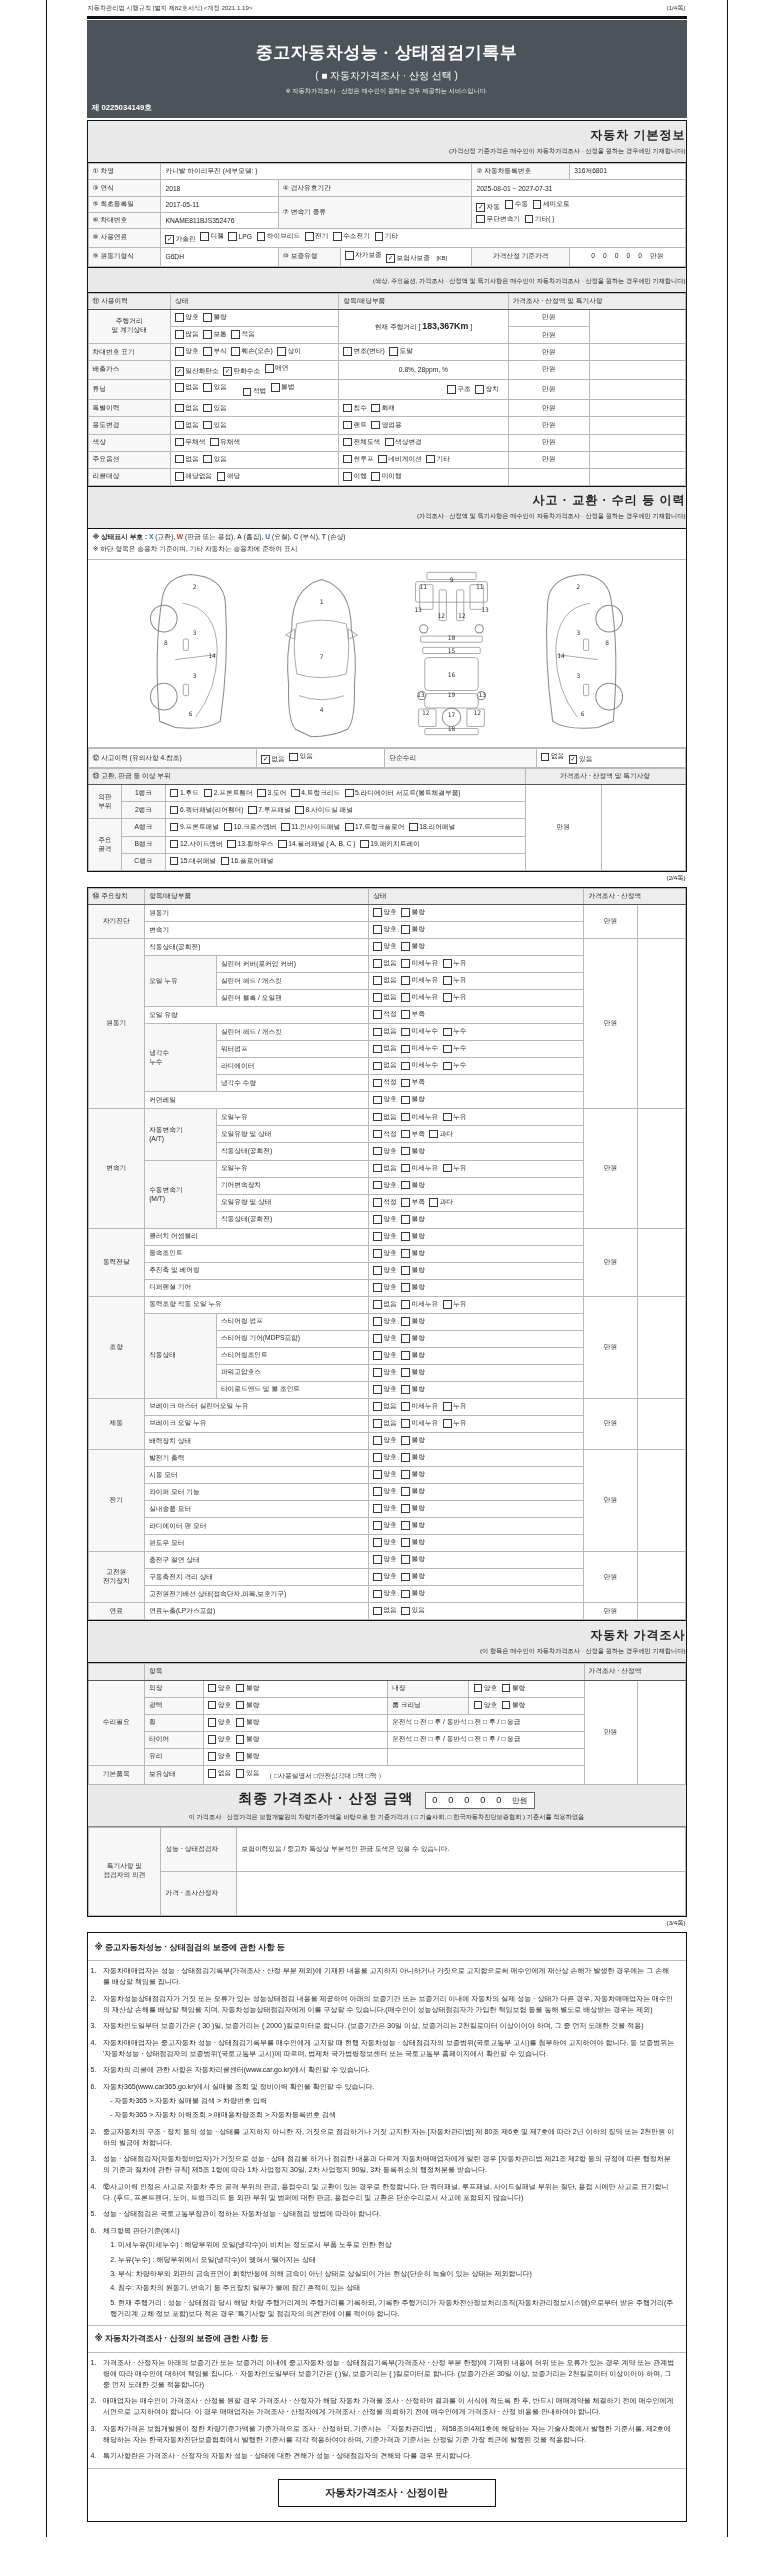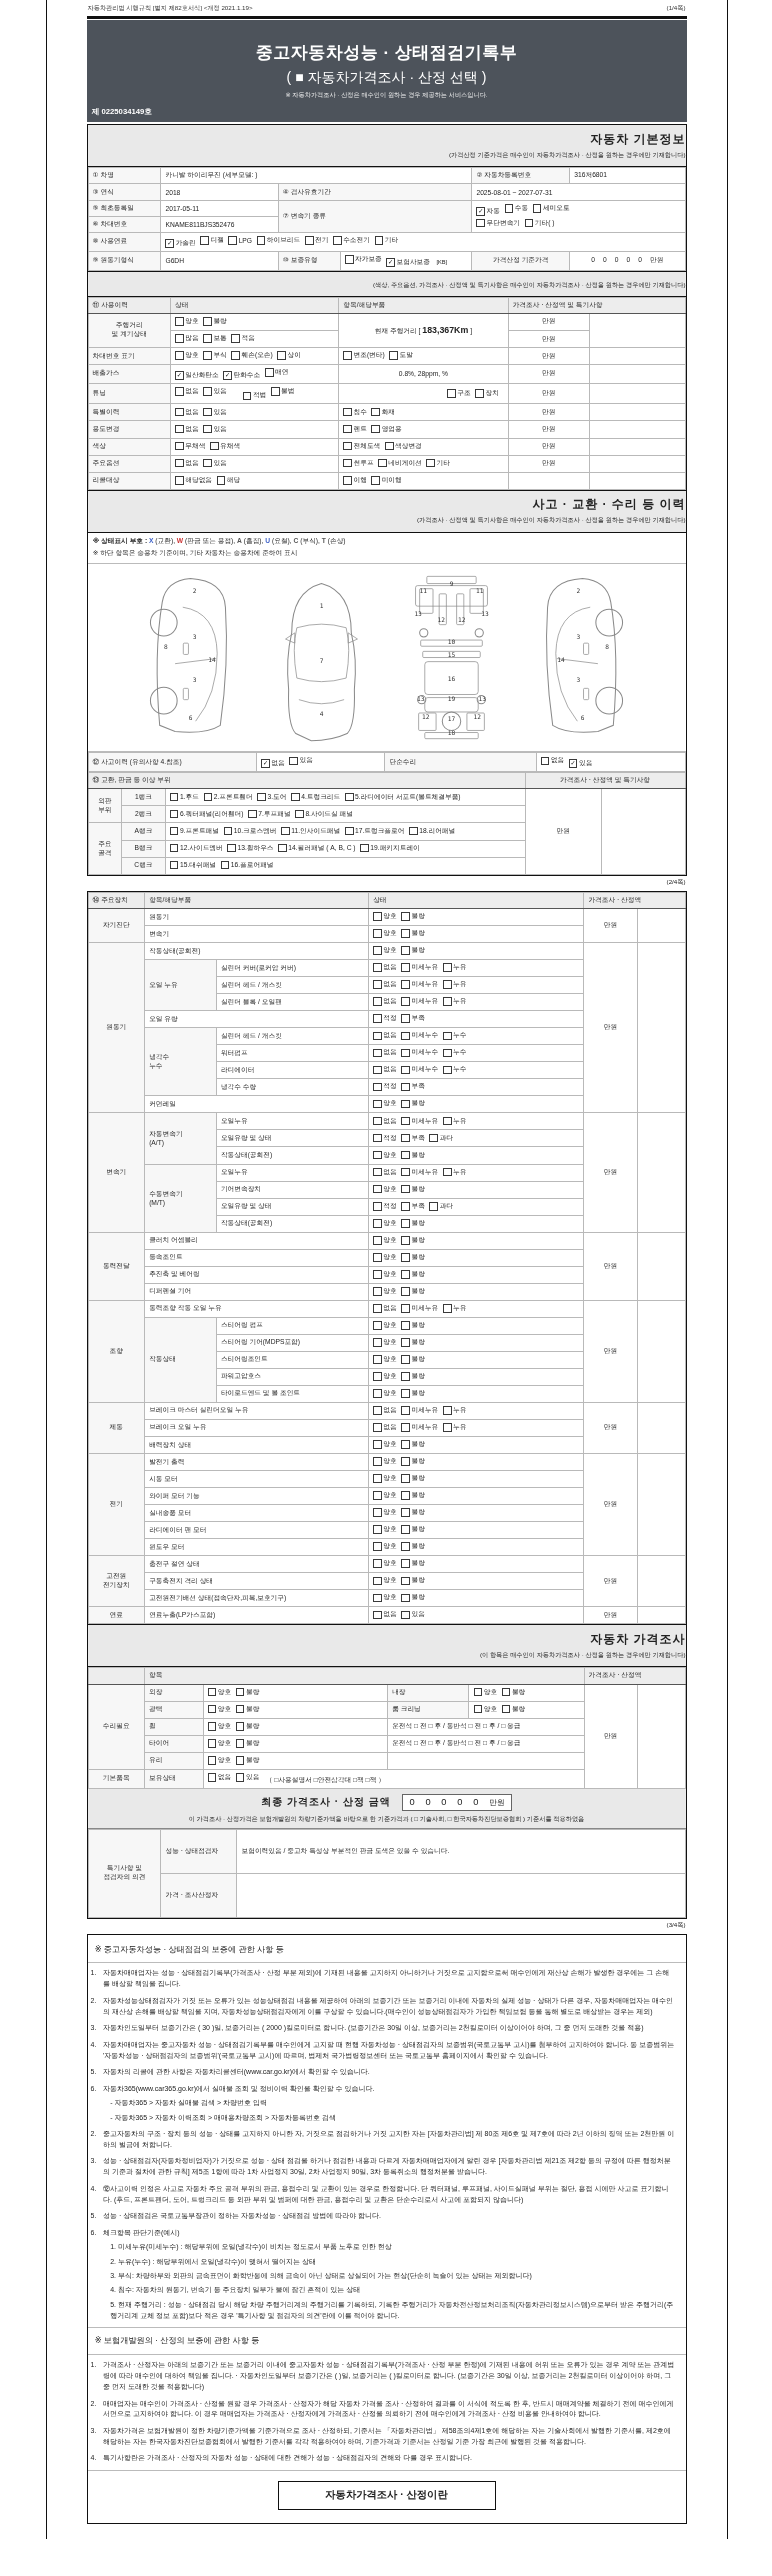--- a/index.html
+++ b/index.html
@@ -2,21 +2,21 @@
 <html style="font-size:8.2px"><head>
 <meta charset="utf-8">
 <style>
   html,body{margin:0;padding:0;background:#fff;}
   body{width:773px;font-family:"Liberation Sans","DejaVu Sans",sans-serif;color:#222;}
   .doc{width:682px;margin:0 auto;border-left:0.5px solid #111;border-right:0.5px solid #111;padding:3.1px 40px 15.5px;box-sizing:border-box;background:#fff;}
   .row-head{display:flex;justify-content:space-between;font-size:6.2px;color:#333;padding:1px 1px 3.1px;}
   .topbar{height:2.6px;background:#111;margin-bottom:1.5px;}
   .titleblock{background:#4d535b;color:#fff;text-align:center;padding:9.3px 0 3.1px;}
   .titleblock .t1{font-size:17px;font-weight:bold;letter-spacing:0.5px;margin-top:11px;}
-  .titleblock .t2{font-size:14px;margin-top:5.2px;}
+  .titleblock .t2{font-size:10px;margin-top:5.2px;}
   .titleblock .t3{font-size:6.2px;margin-top:4.1px;color:#eee;}
   .titleblock .docno{font-size:7.7px;font-weight:bold;text-align:left;padding:7.2px 5.2px 2.1px;}
   .block{border:1.5px solid #111;margin-top:2.1px;background:#fff;}
   .sect-head{background:#e9e9e9;border-bottom:1px solid #111;text-align:right;padding:5.2px 0 6.2px;}
   .sect-head .st{font-size:12px;font-weight:bold;letter-spacing:1px;}
   .sect-head .ss{font-size:6.2px;margin-top:3.6px;color:#222;}
   .pagemark{text-align:right;font-size:6.2px;padding:2.1px 1px;}
   table.f{border-collapse:collapse;width:100%;table-layout:fixed;}
   table.f td,table.f th{border:0.5px solid #b9b9b9;font-size:6.7px;padding:3.1px 4.1px;vertical-align:middle;text-align:left;background:#fff;word-break:keep-all;}
   table.f .lab{background:#f7f7f7;}
@@ -29,25 +29,25 @@
   .gap{display:inline-block;width:11.3px;}
   .mileage{font-size:8.8px;font-weight:bold;}
   .legend{font-size:6.7px;padding:4.6px 5.2px;border-bottom:0.5px solid #bbb;}
   .legend b{font-weight:bold;}
   .diagwrap{display:flex;justify-content:center;gap:17.5px;padding:7.2px 0 9.3px;border-bottom:0.5px solid #bbb;}
   .diagwrap svg{display:block;}
   .num{font-size:12px;fill:#333;font-family:"DejaVu Sans Mono",monospace;}
   .carline{fill:none;stroke:#8a8a8a;stroke-width:2;}
   .carline2{fill:none;stroke:#8a8a8a;stroke-width:1.4;}
   .pricebar{background:#e9e9e9;border-bottom:0.5px solid #888;text-align:center;padding:5.2px 0 4.1px;}
-  .pricebar .big{font-size:10px;font-weight:bold;letter-spacing:1px;}
+  .pricebar .big{font-size:14px;font-weight:bold;letter-spacing:1px;}
   .pricebar .digits{display:inline-block;border:1px solid #666;background:#fff;padding:2.1px 6.2px;font-size:9.3px;letter-spacing:4.1px;margin-left:9.3px;}
   .pricebar .note{font-size:6.2px;margin-top:3.6px;}
   .notes{padding:1px 0;}
-  .notes .nt-head{font-size:8.2px;font-weight:normal;padding:7.2px 7.2px;border-bottom:0.5px solid #bbb;}
+  .notes .nt-head{font-size:8.2px;font-weight:bold;padding:7.2px 7.2px;border-bottom:0.5px solid #bbb;}
   .notes ol{margin:5.2px 0;padding:0 9.3px 0 15.5px;}
   .notes li{font-size:7px;line-height:1.55;margin:5.7px 0;list-style:none;}
   .notes li .n{display:inline-block;min-width:10.3px;margin-left:-12.4px;margin-right:2.1px;}
   .notes .sub{margin:3.6px 0 0 7.2px;}
   .smallright{font-size:5.7px;}
 </style>
 </head>
 <body>
 
 <div class="doc">
@@ -1264,21 +1264,21 @@
         <li><span class="n">3.</span>자동차인도일부터 보증기간은 ( 30 )일, 보증거리는 ( 2000 )킬로미터로 합니다. (보증기간은 30일 이상, 보증거리는 2천킬로미터 이상이어야 하며, 그 중 먼저 도래한 것을 적용)</li>
         <li><span class="n">4.</span>자동차매매업자는 중고자동차 성능 · 상태점검기록부를 매수인에게 고지할 때 현행 자동차성능 · 상태점검자의 보증범위(국토교통부 고시)를 첨부하여 고지하여야 합니다. 동 보증범위는 '자동차성능 · 상태점검자의 보증범위'(국토교통부 고시)에 따르며, 법제처 국가법령정보센터 또는 국토교통부 홈페이지에서 확인할 수 있습니다.</li>
         <li><span class="n">5.</span>자동차의 리콜에 관한 사항은 자동차리콜센터(www.car.go.kr)에서 확인할 수 있습니다.</li>
         <li><span class="n">6.</span>자동차365(www.car365.go.kr)에서 실매물 조회 및 정비이력 확인을 확인할 수 있습니다.<div class="sub">- 자동차365 &gt; 자동차 실매물 검색 &gt; 차량번호 입력</div><div class="sub">- 자동차365 &gt; 자동차 이력조회 &gt; 매매용차량조회 &gt; 자동차등록번호 검색</div></li>
         <li><span class="n">2.</span>중고자동차의 구조 · 장치 등의 성능 · 상태를 고지하지 아니한 자, 거짓으로 점검하거나 거짓 고지한 자는 [자동차관리법] 제 80조 제6호 및 제7호에 따라 2년 이하의 징역 또는 2천만원 이하의 벌금에 처합니다.</li>
         <li><span class="n">3.</span>성능 · 상태점검자(자동차정비업자)가 거짓으로 성능 · 상태 점검을 하거나 점검한 내용과 다르게 자동차매매업자에게 알린 경우 [자동차관리법 제21조 제2항 등의 규정에 따른 행정처분의 기준과 절차에 관한 규칙] 제5조 1항에 따라 1차 사업정지 30일, 2차 사업정지 90일, 3차 등록취소의 행정처분을 받습니다.</li>
         <li><span class="n">4.</span>⑫사고이력 인정은 사고로 자동차 주요 골격 부위의 판금, 용접수리 및 교환이 있는 경우로 한정합니다. 단 쿼터패널, 루프패널, 사이드실패널 부위는 절단, 용접 시에만 사고로 표기합니다. (후드, 프론트펜더, 도어, 트렁크리드 등 외판 부위 및 범퍼에 대한 판금, 용접수리 및 교환은 단순수리로서 사고에 포함되지 않습니다)</li>
         <li><span class="n">5.</span>성능 · 상태점검은 국토교통부장관이 정하는 자동차성능 · 상태점검 방법에 따라야 합니다.</li>
         <li><span class="n">6.</span>체크항목 판단기준(예시)<div class="sub">1.  미세누유(미세누수) : 해당부위에 오일(냉각수)이 비치는 정도로서 부품 노후로 인한 현상</div><div class="sub">2.  누유(누수) : 해당부위에서 오일(냉각수)이 맺혀서 떨어지는 상태</div><div class="sub">3.  부식: 차량하부와 외판의 금속표면이 화학반응에 의해 금속이 아닌 상태로 상실되어 가는 현상(단순히 녹슬어 있는 상태는 제외합니다)</div><div class="sub">4.  침수: 자동차의 원동기, 변속기 등 주요장치 일부가 물에 잠긴 흔적이 있는 상태</div><div class="sub">5.  현재 주행거리 : 성능 · 상태점검 당시 해당 차량 주행거리계의 주행거리를 기록하되, 기록한 주행거리가 자동차전산정보처리조직(자동차관리정보시스템)으로부터 받은 주행거리(주행거리계 교체 정보 포함)보다 적은 경우 '특기사항 및 점검자의 의견'란에 이를 적어야 합니다.</div></li>
       </ol>
-    <div class="nt-head" style="border-top:0.5px solid #bbb">※ 보험개발원의 · 산정의 보증에 관한 사항 등</div>
+    <div class="nt-head" style="border-top:0.5px solid #bbb">※ 자동차가격조사 · 산정의 보증에 관한 사항 등</div>
     <ol id="notes-list-2">
         <li><span class="n">1.</span>가격조사 · 산정자는 아래의 보증기간 또는 보증거리 이내에 중고자동차 성능 · 상태점검기록부(가격조사 · 산정 부분 한정)에 기재된 내용에 허위 또는 오류가 있는 경우 계약 또는 관계법령에 따라 매수인에 대하여 책임을 집니다.  · 자동차인도일부터 보증기간은 (      )일, 보증거리는 (      )킬로미터로 합니다. (보증기간은 30일 이상, 보증거리는 2천킬로미터 이상이어야 하며, 그 중 먼저 도래한 것을 적용합니다)</li>
         <li><span class="n">2.</span>매매업자는 매수인이 가격조사 · 산정을 원할 경우 가격조사 · 산정자가 해당 자동차 가격을 조사 · 산정하여 결과를 이 서식에 적도록 한 후, 반드시 매매계약을 체결하기 전에 매수인에게 서면으로 고지하여야 합니다. 이 경우 매매업자는 가격조사 · 산정자에게 가격조사 · 산정을 의뢰하기 전에 매수인에게 가격조사 · 산정 비용을 안내하여야 합니다.</li>
         <li><span class="n">3.</span>자동차가격은 보험개발원이 정한 차량기준가액을 기준가격으로 조사 · 산정하되, 기준서는 「자동차관리법」 제58조의4제1호에 해당하는 자는 기술사회에서 발행한 기준서를, 제2호에 해당하는 자는 한국자동차진단보증협회에서 발행한 기준서를 각각 적용하여야 하며, 기준가격과 기준서는 산정일 기준 가장 최근에 발행된 것을 적용합니다.</li>
         <li><span class="n">4.</span>특기사항란은 가격조사 · 산정자의 자동차 성능 · 상태에 대한 견해가 성능 · 상태점검자의 견해와 다를 경우 표시합니다.</li>
       </ol>
     <div style="border-top:0.5px solid #bbb;padding:10.3px 8.2px 12.4px;">
       <div style="width:216px;margin:0 auto;border:1px solid #111;text-align:center;font-size:10.3px;font-weight:bold;padding:6.2px 0;">자동차가격조사 · 산정이란</div>
 
     </div>

